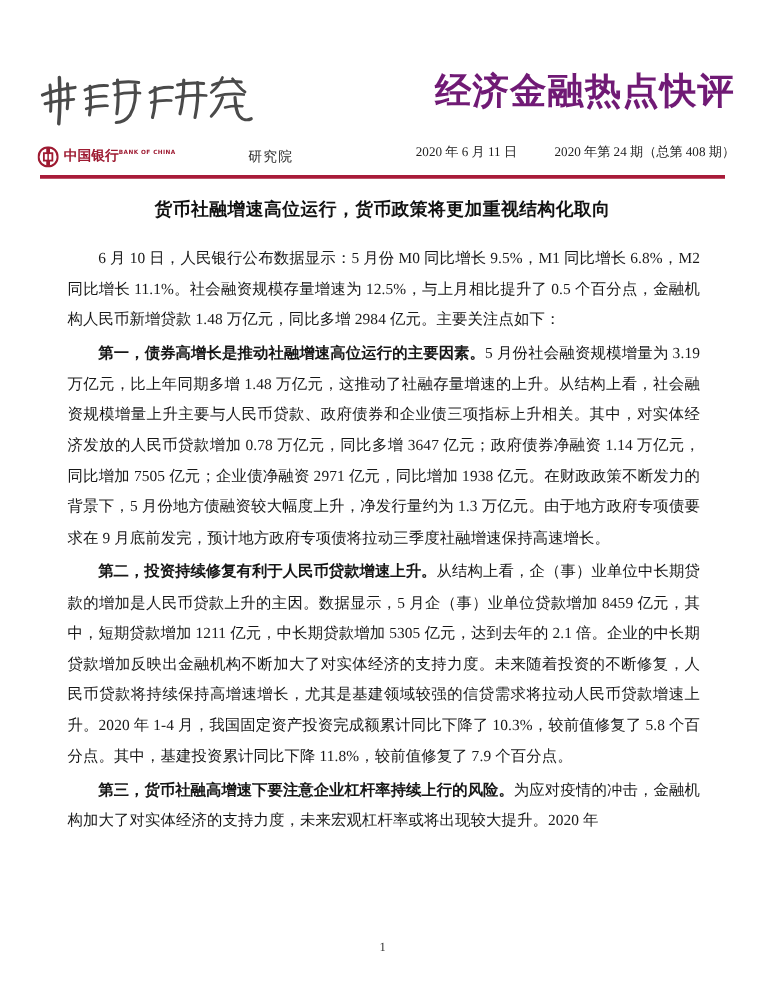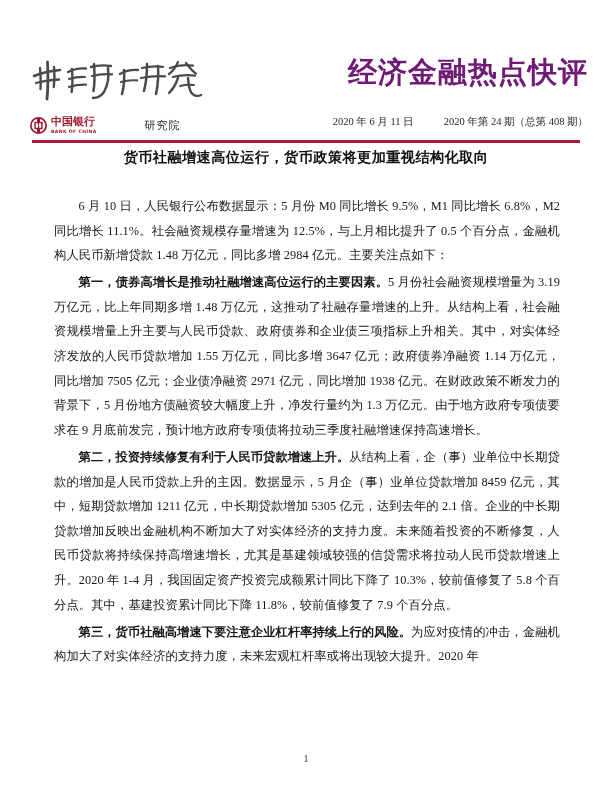--- a/index.html
+++ b/index.html
@@ -64,24 +64,24 @@
     height: 26px;
   }
   .boc-emblem {
     width: 17px;
     height: 17px;
     flex: 0 0 17px;
     margin-right: 4px;
   }
   .boc-wordmark {
     display: flex;
-    flex-direction: column;
+    flex-direction: row;
     justify-content: center;
     line-height: 1;
-    margin-right: 10px;
+    margin-right: 20px;
   }
   .boc-cn {
     font-family: "DejaVu Sans", "Liberation Sans", sans-serif;
     font-size: 11px;
     font-weight: 700;
     color: #9e1b32;
     letter-spacing: 0px;
     line-height: 12px;
     white-space: nowrap;
   }
@@ -122,21 +122,21 @@
     top: 96px;
     width: 548px;
     height: 3px;
     background: #a81b39;
   }
 
   
   .doc-title {
     position: absolute;
     left: 0;
-    top: 148px;
+    top: 158px;
     width: 612px;
     text-align: center;
     font-family: "DejaVu Sans", "Liberation Sans", sans-serif;
     font-size: 14.2px;
     font-weight: 700;
     letter-spacing: 0.4px;
     color: #111111;
   }
 
   .content {
@@ -246,21 +246,21 @@
     <div class="masthead-rule"></div>
   </div>
 
   <div class="doc-title">货币社融增速高位运行，货币政策将更加重视结构化取向</div>
 
   <div class="content">
     <p class="para">
       <b></b><span>6 月 10 日，人民银行公布数据显示：5 月份 M0 同比增长 9.5%，M1 同比增长 6.8%，M2 同比增长 11.1%。社会融资规模存量增速为 12.5%，与上月相比提升了 0.5 个百分点，金融机构人民币新增贷款 1.48 万亿元，同比多增 2984 亿元。主要关注点如下：</span>
     </p>
     <p class="para">
-      <b>第一，债券高增长是推动社融增速高位运行的主要因素。</b><span>5 月份社会融资规模增量为 3.19 万亿元，比上年同期多增 1.48 万亿元，这推动了社融存量增速的上升。从结构上看，社会融资规模增量上升主要与人民币贷款、政府债券和企业债三项指标上升相关。其中，对实体经济发放的人民币贷款增加 1.55 万亿元，同比多增 3647 亿元；政府债券净融资 1.14 万亿元，同比增加 7505 亿元；企业债净融资 2971 亿元，同比增加 1938 亿元。在财政政策不断发力的背景下，5 月份地方债融资较大幅度上升，净发行量约为 1.3 万亿元。由于地方政府专项债要求在 9 月底前发完，预计地方政府专项债将拉动三季度社融增速保持高速增长。</span>
+      <b>第一，债券高增长是推动社融增速高位运行的主要因素。</b><span>5 月份社会融资规模增量为 3.19 万亿元，比上年同期多增 1.48 万亿元，这推动了社融存量增速的上升。从结构上看，社会融资规模增量上升主要与人民币贷款、政府债券和企业债三项指标上升相关。其中，对实体经济发放的人民币贷款增加 0.78 万亿元，同比多增 3647 亿元；政府债券净融资 1.14 万亿元，同比增加 7505 亿元；企业债净融资 2971 亿元，同比增加 1938 亿元。在财政政策不断发力的背景下，5 月份地方债融资较大幅度上升，净发行量约为 1.3 万亿元。由于地方政府专项债要求在 9 月底前发完，预计地方政府专项债将拉动三季度社融增速保持高速增长。</span>
     </p>
     <p class="para">
       <b>第二，投资持续修复有利于人民币贷款增速上升。</b><span>从结构上看，企（事）业单位中长期贷款的增加是人民币贷款上升的主因。数据显示，5 月企（事）业单位贷款增加 8459 亿元，其中，短期贷款增加 1211 亿元，中长期贷款增加 5305 亿元，达到去年的 2.1 倍。企业的中长期贷款增加反映出金融机构不断加大了对实体经济的支持力度。未来随着投资的不断修复，人民币贷款将持续保持高增速增长，尤其是基建领域较强的信贷需求将拉动人民币贷款增速上升。2020 年 1-4 月，我国固定资产投资完成额累计同比下降了 10.3%，较前值修复了 5.8 个百分点。其中，基建投资累计同比下降 11.8%，较前值修复了 7.9 个百分点。</span>
     </p>
     <p class="para">
       <b>第三，货币社融高增速下要注意企业杠杆率持续上行的风险。</b><span>为应对疫情的冲击，金融机构加大了对实体经济的支持力度，未来宏观杠杆率或将出现较大提升。2020 年</span>
     </p>
   </div>
 
   <div class="page-number">1</div>

